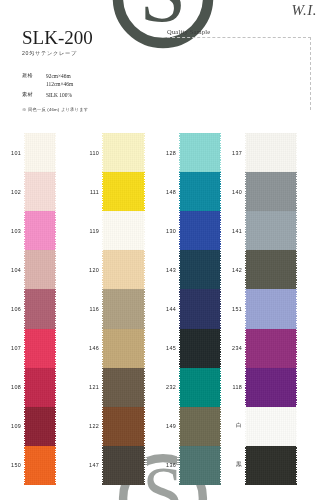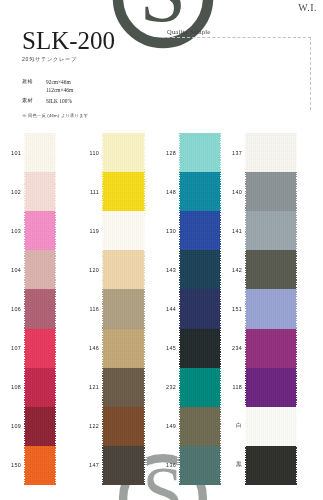--- a/index.html
+++ b/index.html
@@ -38,35 +38,36 @@
     color: #3d463f;
     opacity: .5;
   }
   .wm svg { width: 100%; height: 100%; display:block; }
 
   .wm-mark {
     position: absolute;
     top: 2px;
     right: 6px;
     font-family: "Liberation Serif", serif;
-    font-size: 10px;
+    font-size: 15px;
+    font-style: italic;
     color: #4a4a4a;
     letter-spacing: .5px;
   }
 
   
   .header {
     position: absolute;
     top: 28px;
     left: 22px;
     width: 140px;
   }
   .title {
     font-family: "Liberation Serif", serif;
-    font-size: 25px;
+    font-size: 19px;
     letter-spacing: 0px;
     color: #1d1d1d;
     line-height: 1;
     margin: 0;
     white-space: nowrap;
   }
   .subtitle {
     font-size: 5.2px;
     color: #3a3a3a;
     letter-spacing: .7px;

